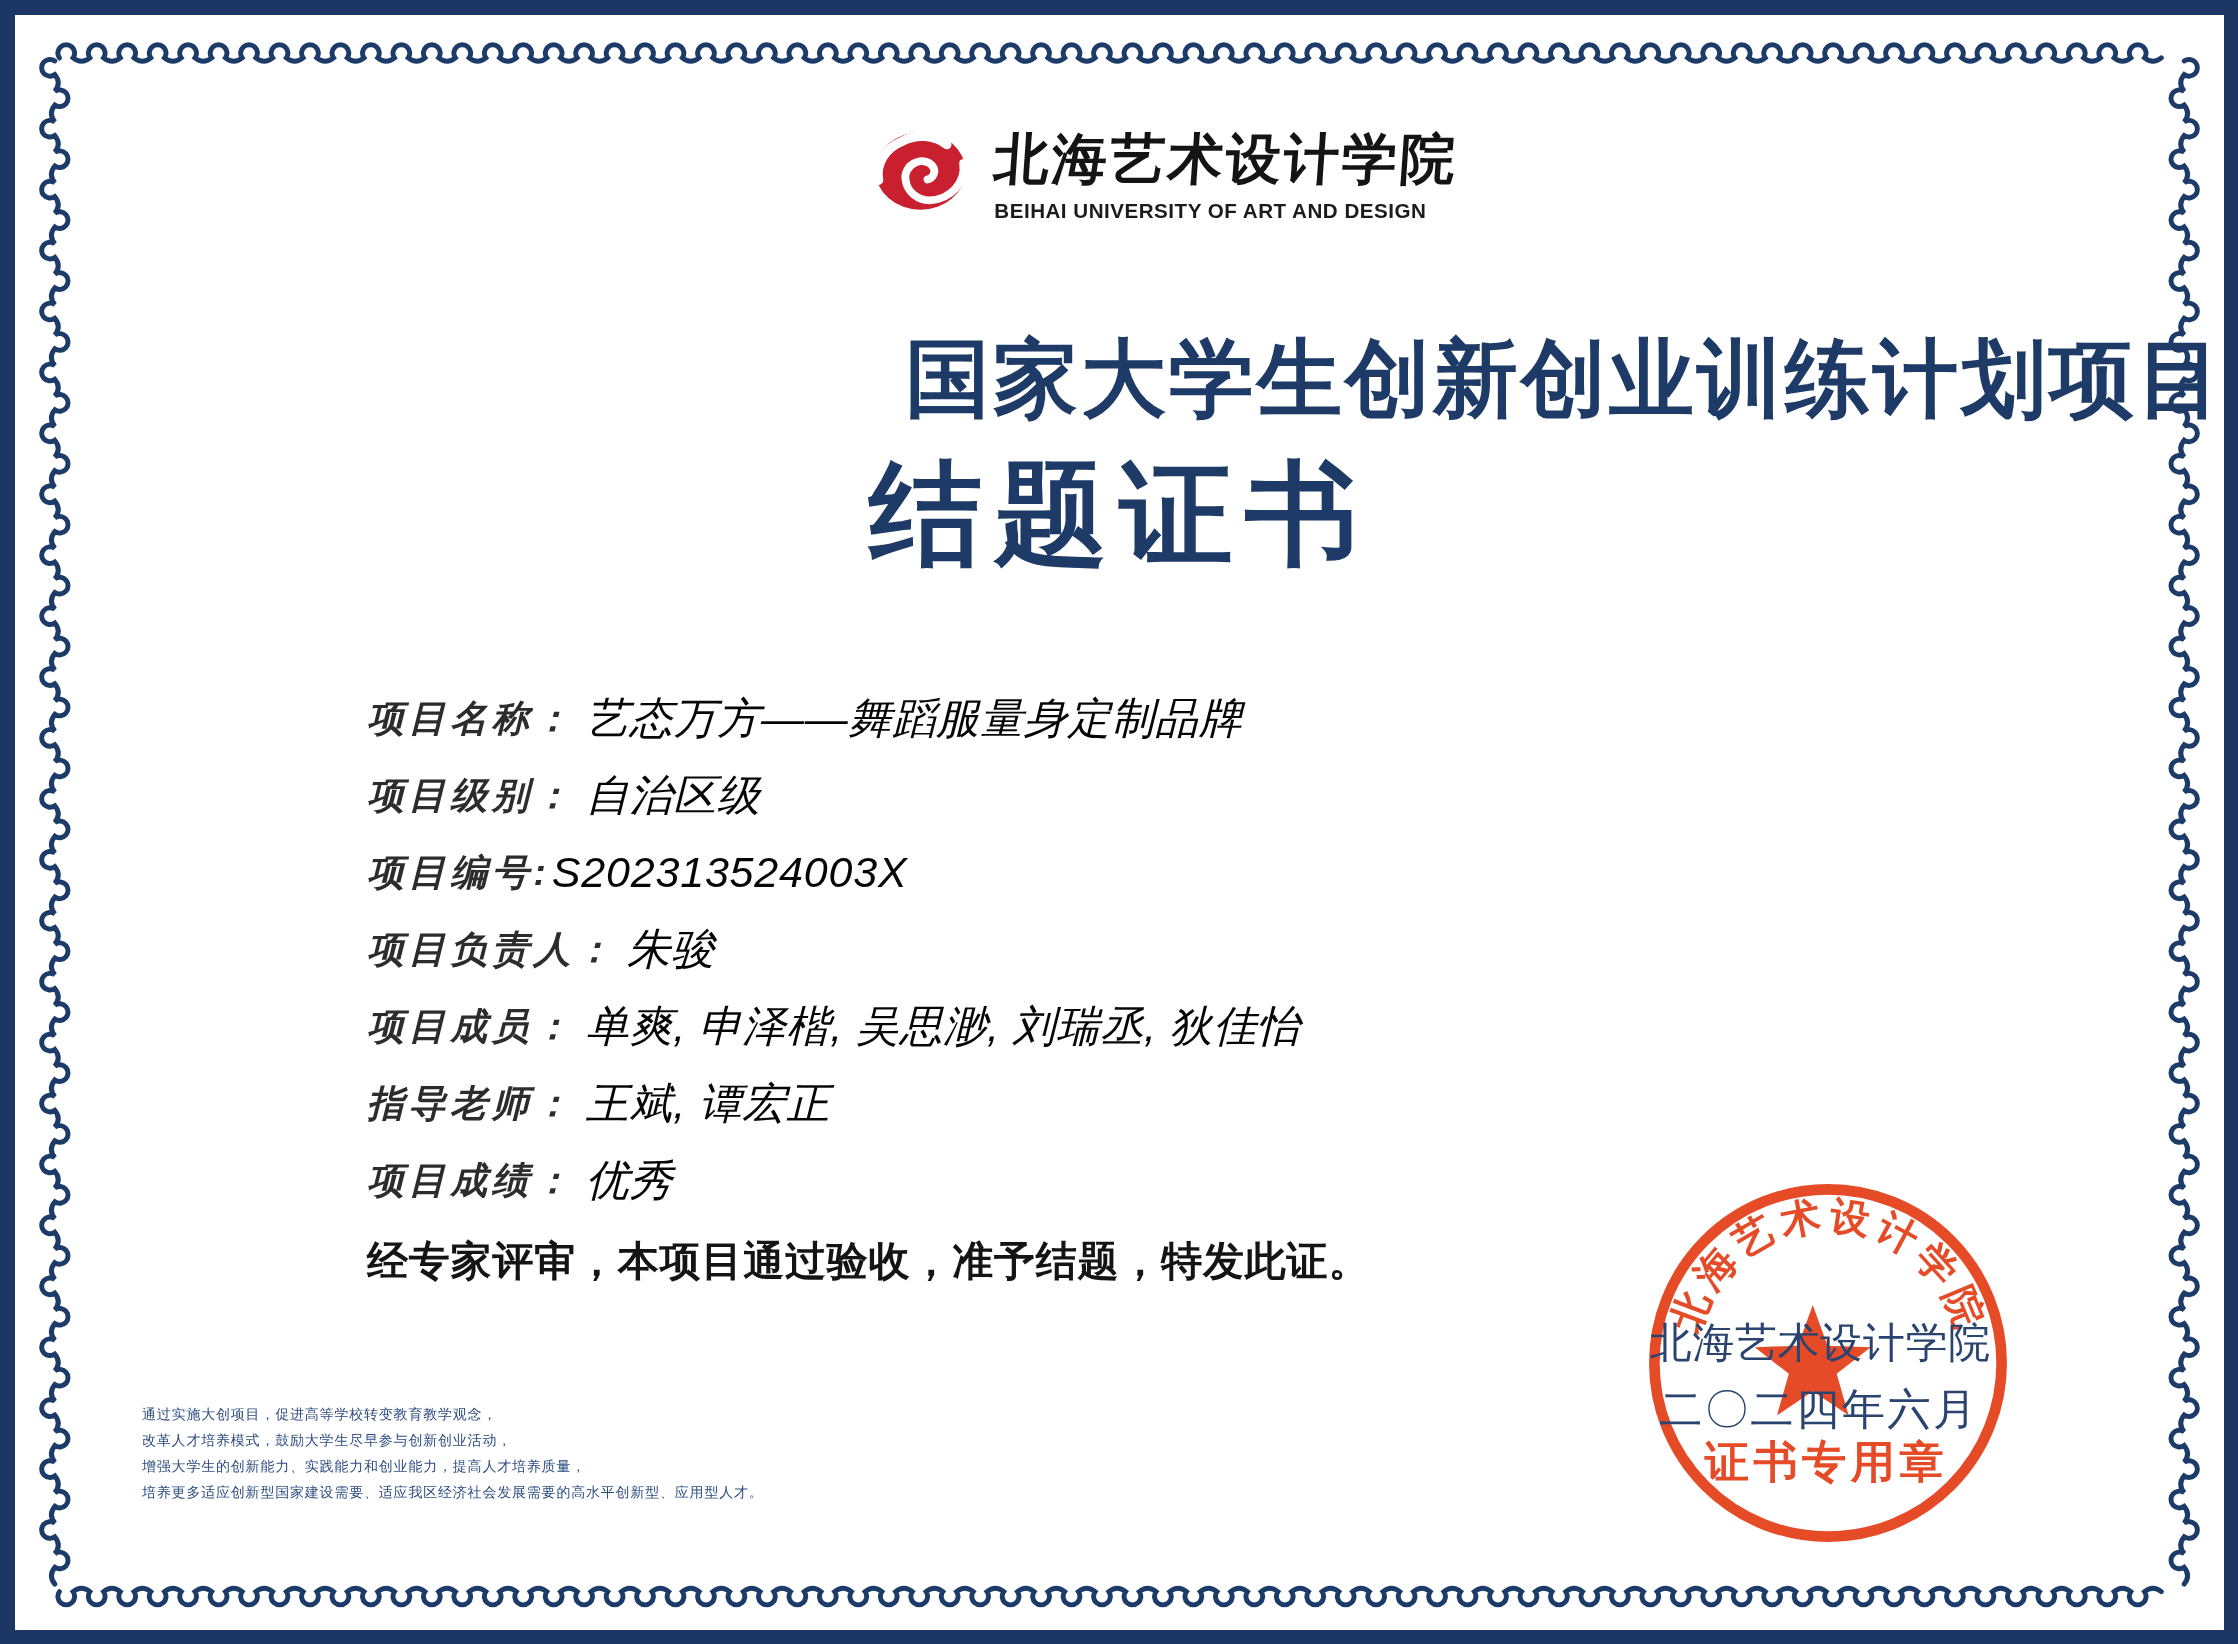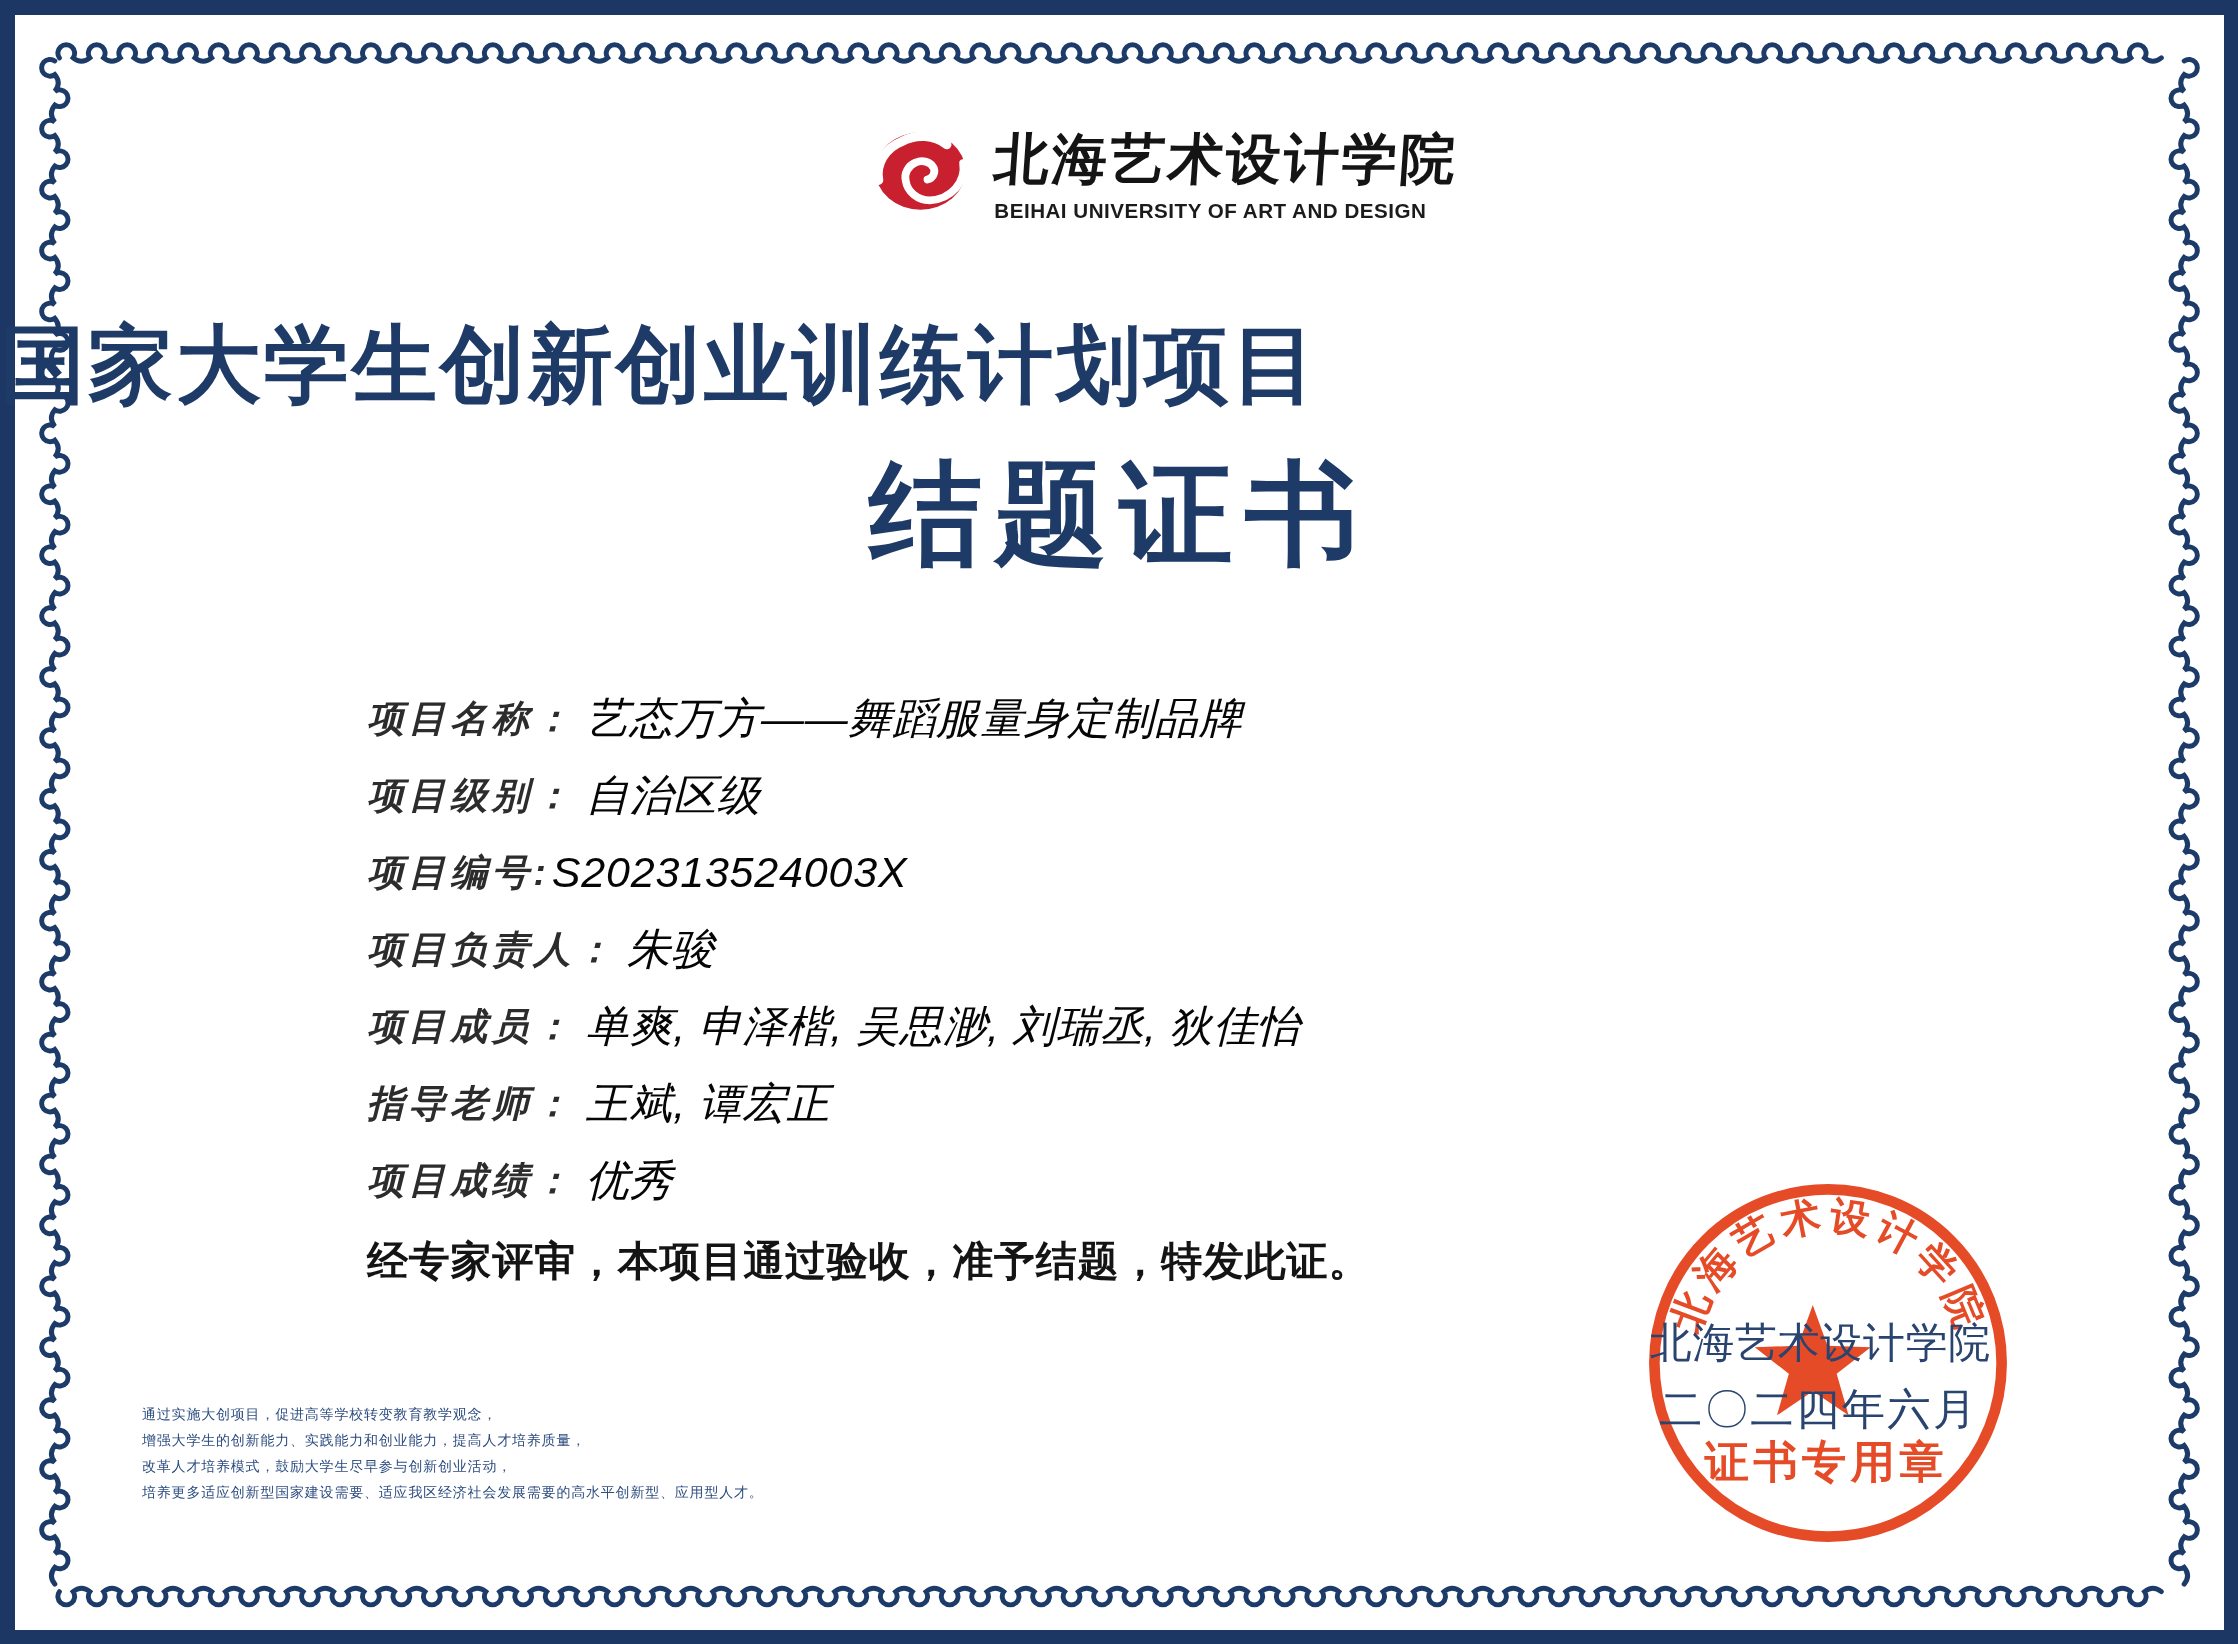--- a/index.html
+++ b/index.html
@@ -10,21 +10,21 @@
 
   
   .logo{position:absolute;left:865px;top:126px;display:flex;align-items:flex-start;gap:18.3px;}
   .swirl{width:111px;height:93px;}
   .logo-text{display:flex;flex-direction:column;}
   .logo-cn{font-family:"DejaVu Serif",serif;font-weight:bold;font-size:55px;line-height:65px;
            color:#141414;letter-spacing:3px;transform:skewX(-4deg);}
   .logo-en{font-size:20.6px;font-weight:bold;color:#1b1b1b;letter-spacing:0.5px;margin-top:8px;}
 
   
-  .title1{position:absolute;left:0;right:0;top:308px;text-align:left;margin:0;
+  .title1{position:absolute;left:0;right:0;top:308px;text-align:right;margin:14px;
           font-family:Liberation Sans, sans-serif;font-weight:900;font-size:85px;color:#1e3a66;letter-spacing:3px;}
   .title2{position:absolute;left:0;right:0;top:431px;text-align:center;margin:8px;
           font-family:"DejaVu Serif",serif;font-weight:900;font-size:113px;color:#1e3a66;letter-spacing:12.2px;}
 
   
   .fields{position:absolute;left:367px;top:680px;font-style:italic;}
   .row{height:77px;display:flex;align-items:center;}
   .lab{font-size:37px;font-weight:bold;color:#2c2c2c;letter-spacing:4.6px;white-space:pre;}
   .val{font-size:43px;color:#060606;margin-left:10.7px;letter-spacing:0.8px;white-space:pre;}
   .row.tight .val{margin-left:1.5px;}
@@ -96,22 +96,22 @@
     <div class="row">
       <span class="lab">项目成绩：</span>
       <span class="val">优秀</span>
     </div>
   </div>
 
   <p class="statement">经专家评审，本项目通过验收，准予结题，特发此证。</p>
 
   <div class="footnote">
     <div>通过实施大创项目，促进高等学校转变教育教学观念，</div>
+    <div>改革人才培养模式，鼓励大学生尽早参与创新创业活动，</div>
     <div>增强大学生的创新能力、实践能力和创业能力，提高人才培养质量，</div>
-    <div>改革人才培养模式，鼓励大学生尽早参与创新创业活动，</div>
     <div>培养更多适应创新型国家建设需要、适应我区经济社会发展需要的高水平创新型、应用型人才。</div>
   </div>
 
   <svg class="seal" viewBox="0 0 520 520" xmlns="http://www.w3.org/2000/svg">
     <circle cx="260" cy="260" r="228" fill="none" stroke="#e64b28" stroke-width="14"></circle>
     <path id="sealArc" d="M88.8,223.6 A175,175 0 0 1 431.2,223.6" fill="none"></path>
     <text font-size="52" fill="#e64b28" font-weight="bold">
       <textPath href="#sealArc" startOffset="0" textLength="470" lengthAdjust="spacing">北海艺术设计学院</textPath>
     </text>
     <polygon fill="#e64b28" points="240,184 259.4,237.3 316.1,239.3 271.4,274.2 287,328.7 240,297 193,328.7 208.6,274.2 163.9,239.3 220.6,237.3"></polygon>

